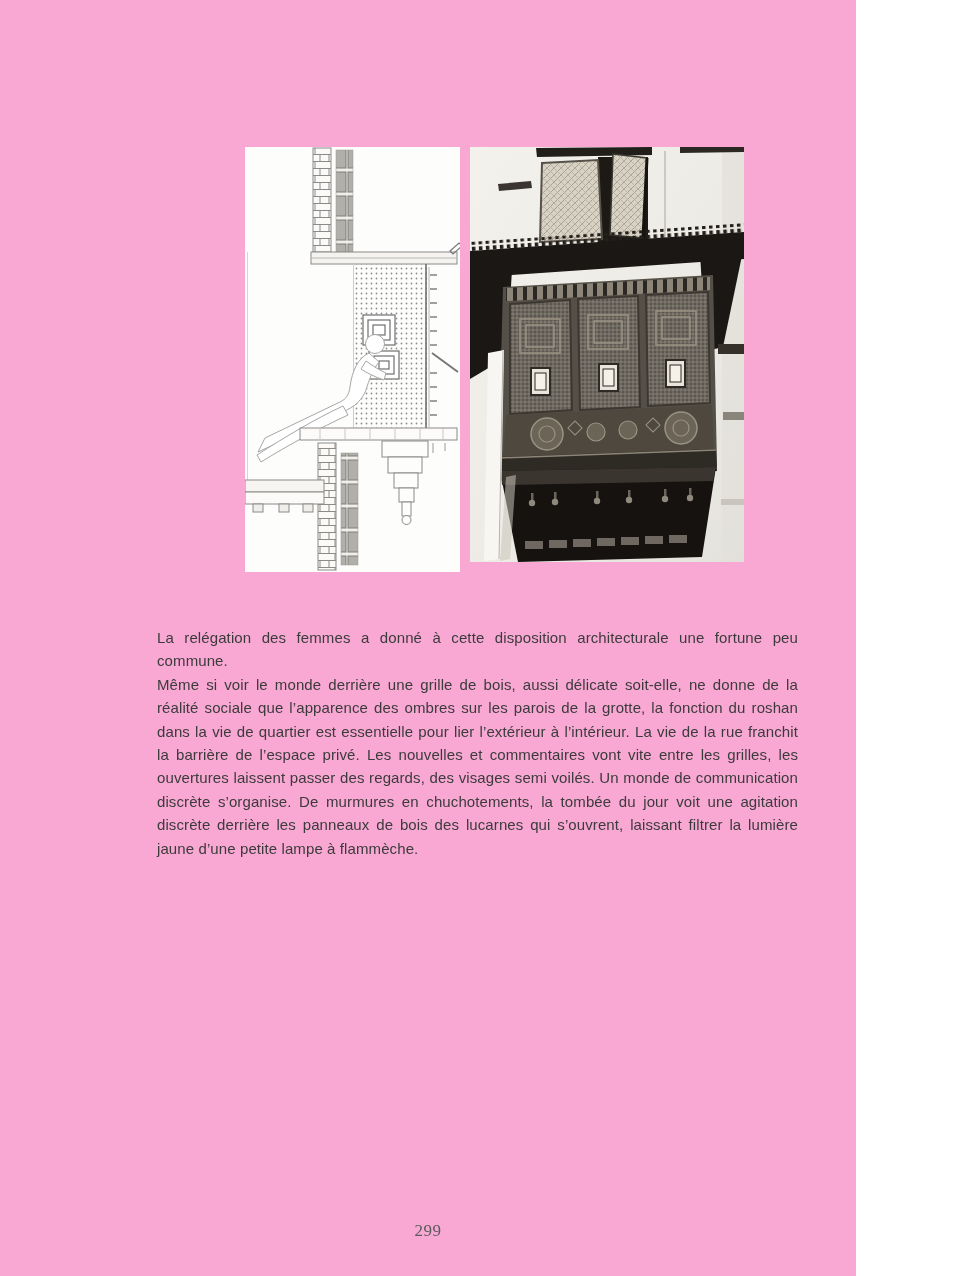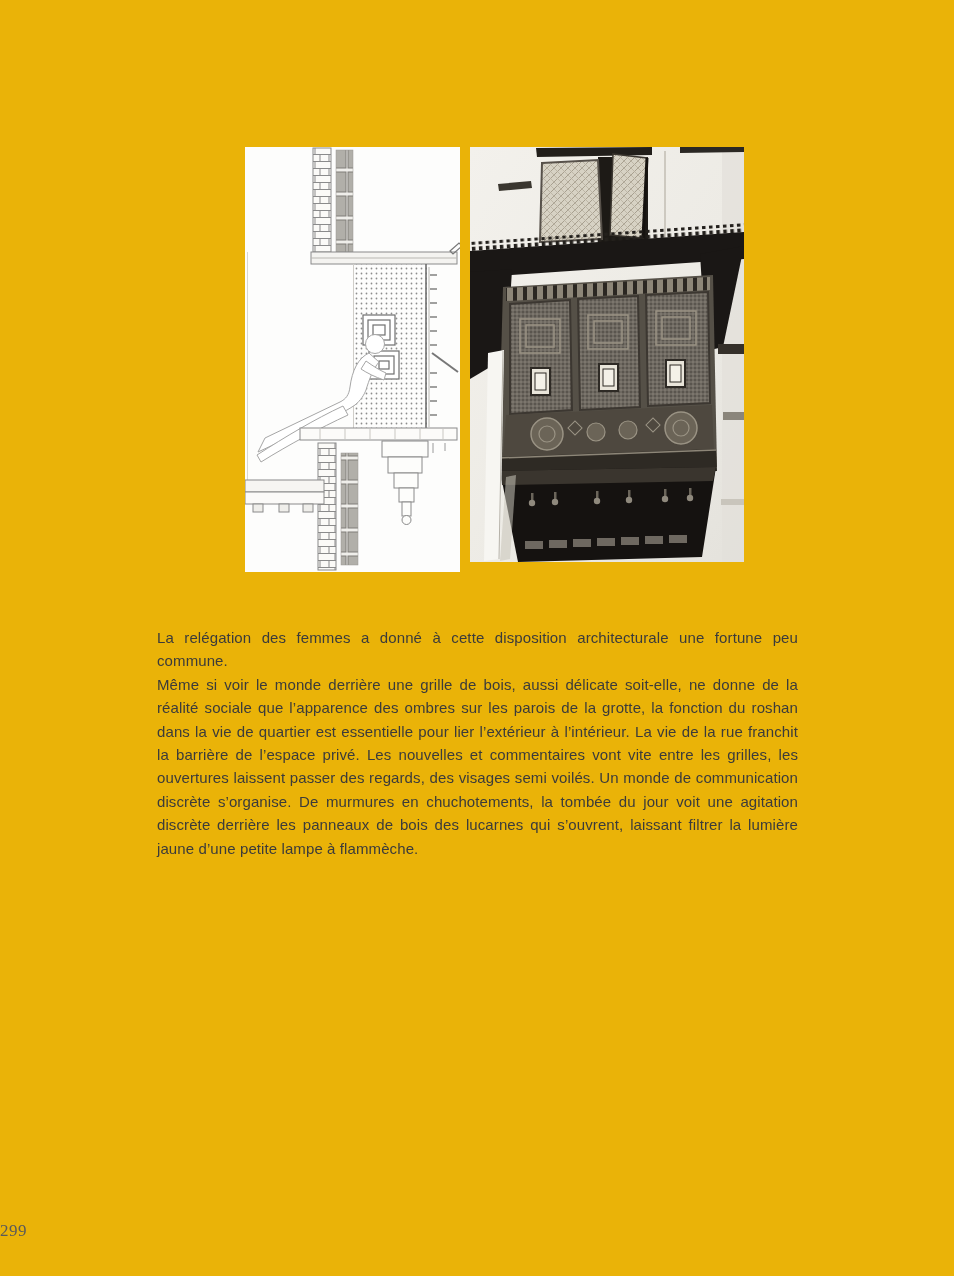--- a/index.html
+++ b/index.html
@@ -1,30 +1,30 @@
 <!DOCTYPE html>
 <html><head>
 <meta charset="utf-8">
 <style>
   html,body { margin:0; padding:0; background:#ffffff; }
   .page {
-    position:relative; width:954px; height:1276px; background:#eab308;
+    position:relative; width:856px; height:1276px; background:#f9a8d4;
     font-family:"Liberation Sans", sans-serif; overflow:hidden;text-decoration:underline;
   }
   .fig { position:absolute; }
   .fig-drawing { left:245px; top:147px; width:215px; height:425px; }
   .fig-photo   { left:470px; top:147px; width:274px; height:415px; }
   .body-text {
     position:absolute; left:157px; top:626px; width:641px;
     color:#3b3b3b; font-size:15px; line-height:23.4px;
     text-align:justify; letter-spacing:0.1px;
   }
   .body-text p { margin:0; }
   .page-number {
-    position:absolute; left:0; right:0; top:1221px; 
+    position:absolute; left:0; right:0; top:1221px; text-align:center;
     font-family:"Liberation Serif", serif; font-size:17px; color:#5a5a5a;
     letter-spacing:0.5px;
   }
   svg { display:block; }
 </style>
 </head>
 <body>
 
 <div class="page">
 

